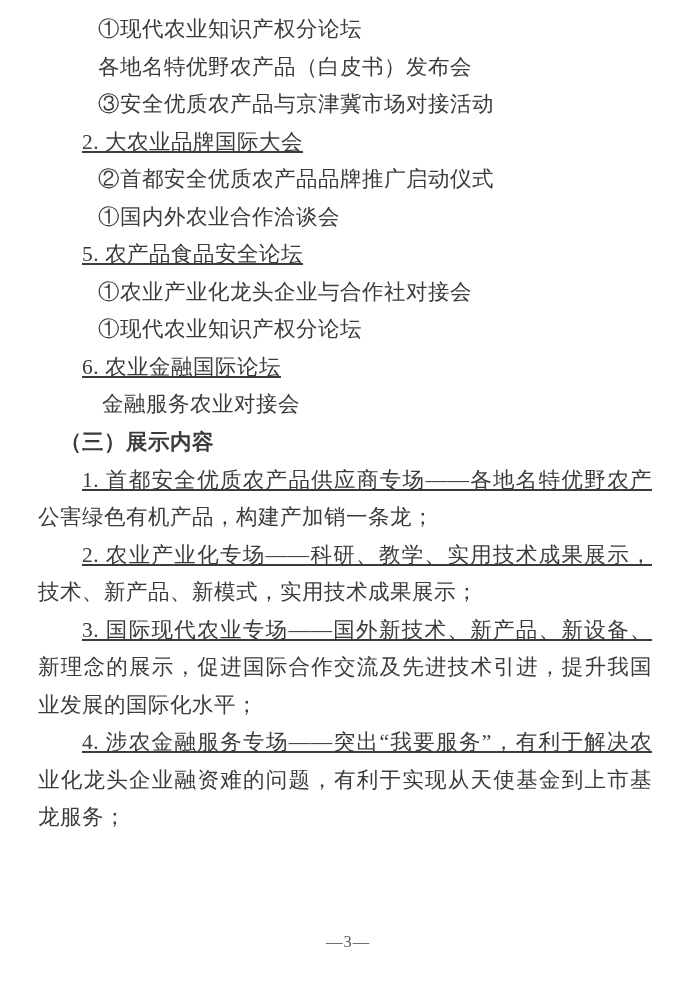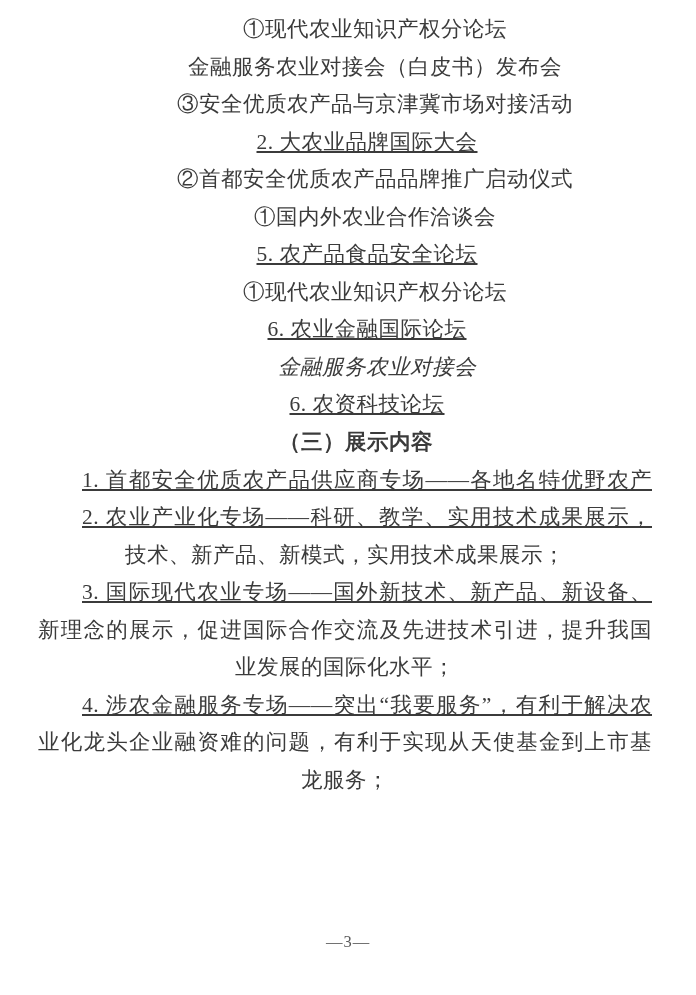--- a/index.html
+++ b/index.html
@@ -20,26 +20,25 @@
     left: 38px;
     right: 44px;
     top: 11px;
   }
   .line {
     font-size: 21.5px;
     line-height: 37.55px;
     height: 37.55px;
     white-space: nowrap;
     letter-spacing: 0.5px;
-    text-align: center;
   }
   
   .ind-num   { padding-left: 44px; text-decoration: underline; }   
   .ind-sub   { padding-left: 60px; }   
-  .ind-sub2  { padding-left: 64px; font-style: italic; }   
+  .ind-sub2  { padding-left: 64px; }   
   .ind-paren { padding-left: 22px; font-weight: bold; }   
   .ind-none  { padding-left: 0; }      
   
   .fill {
     white-space: normal;
     text-align: justify;
     text-align-last: justify;
     text-justify: inter-character;
     overflow: hidden;
   }
@@ -52,32 +51,33 @@
     font-size: 16.5px;
     color: #5a5a5a;
     letter-spacing: 1px;
   }
 </style>
 </head>
 <body>
 
 <div class="page">
   <div class="line ind-sub">①现代农业知识产权分论坛</div>
-  <div class="line ind-sub">金融服务农业对接会（白皮书）发布会</div>
+  <div class="line ind-sub">各地名特优野农产品（白皮书）发布会</div>
   <div class="line ind-sub">③安全优质农产品与京津冀市场对接活动</div>
   <div class="line ind-num">2. 大农业品牌国际大会</div>
   <div class="line ind-sub">②首都安全优质农产品品牌推广启动仪式</div>
   <div class="line ind-sub">①国内外农业合作洽谈会</div>
   <div class="line ind-num">5. 农产品食品安全论坛</div>
+  <div class="line ind-sub">①农业产业化龙头企业与合作社对接会</div>
   <div class="line ind-sub">①现代农业知识产权分论坛</div>
   <div class="line ind-num">6. 农业金融国际论坛</div>
   <div class="line ind-sub2">金融服务农业对接会</div>
-  <div class="line ind-num">6. 农资科技论坛</div>
   <div class="line ind-paren">（三）展示内容</div>
   <div class="line ind-num fill">1. 首都安全优质农产品供应商专场——各地名特优野农产品、无</div>
+  <div class="line ind-none">公害绿色有机产品，构建产加销一条龙；</div>
   <div class="line ind-num fill">2. 农业产业化专场——科研、教学、实用技术成果展示，国内新</div>
   <div class="line ind-none">技术、新产品、新模式，实用技术成果展示；</div>
   <div class="line ind-num fill">3. 国际现代农业专场——国外新技术、新产品、新设备、新模式、</div>
   <div class="line ind-none fill">新理念的展示，促进国际合作交流及先进技术引进，提升我国农业产</div>
   <div class="line ind-none">业发展的国际化水平；</div>
   <div class="line ind-num fill">4. 涉农金融服务专场——突出“我要服务”，有利于解决农业产</div>
   <div class="line ind-none fill">业化龙头企业融资难的问题，有利于实现从天使基金到上市基金一条</div>
   <div class="line ind-none">龙服务；</div>
 </div>
 

